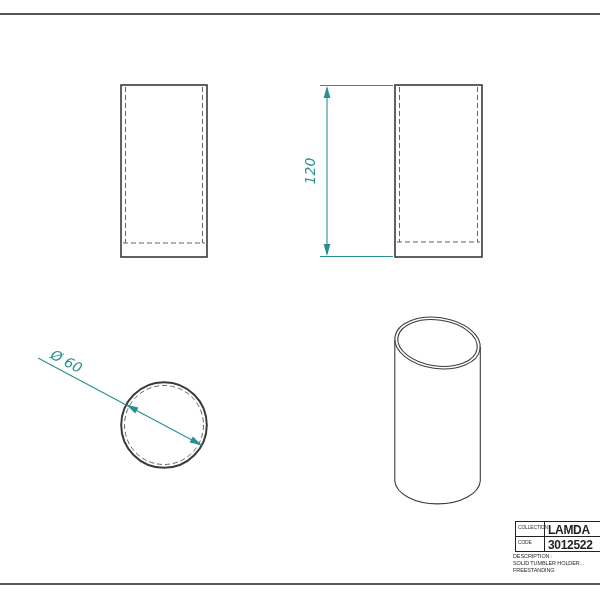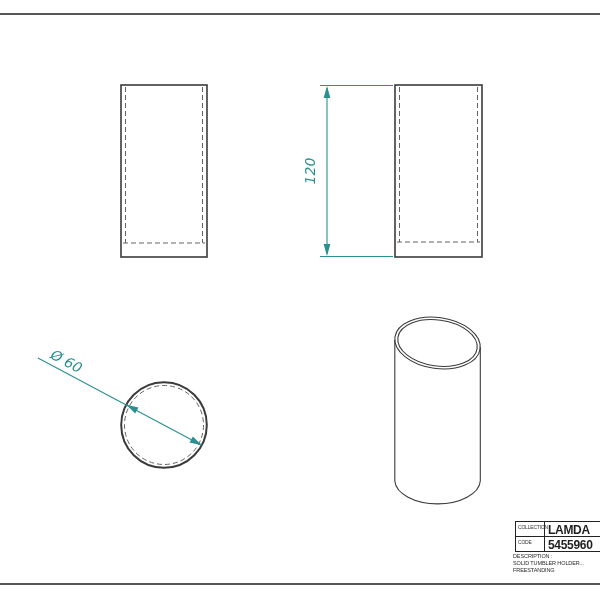--- a/index.html
+++ b/index.html
@@ -97,20 +97,20 @@
   </g>
 </svg>
 
 <div id="tb-rows" class="tb">
   <div class="tb-row first">
     <div class="tb-label">COLLECTION</div>
     <div class="tb-value">LAMDA</div>
   </div>
   <div class="tb-row">
     <div class="tb-label">CODE</div>
-    <div class="tb-value">5455960</div>
+    <div class="tb-value">3012522</div>
   </div>
 </div>
 <div id="tb-desc" class="tb">
   <div>DESCRIPTION :</div>
   <div>SOLID TUMBLER HOLDER...</div>
   <div>FREESTANDING</div>
 </div>
 
 </body></html>

